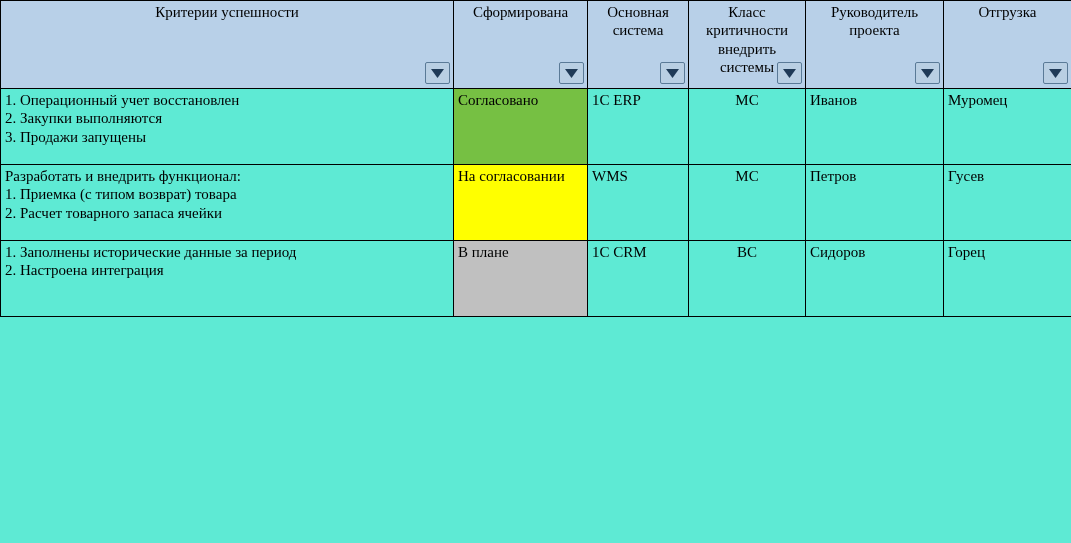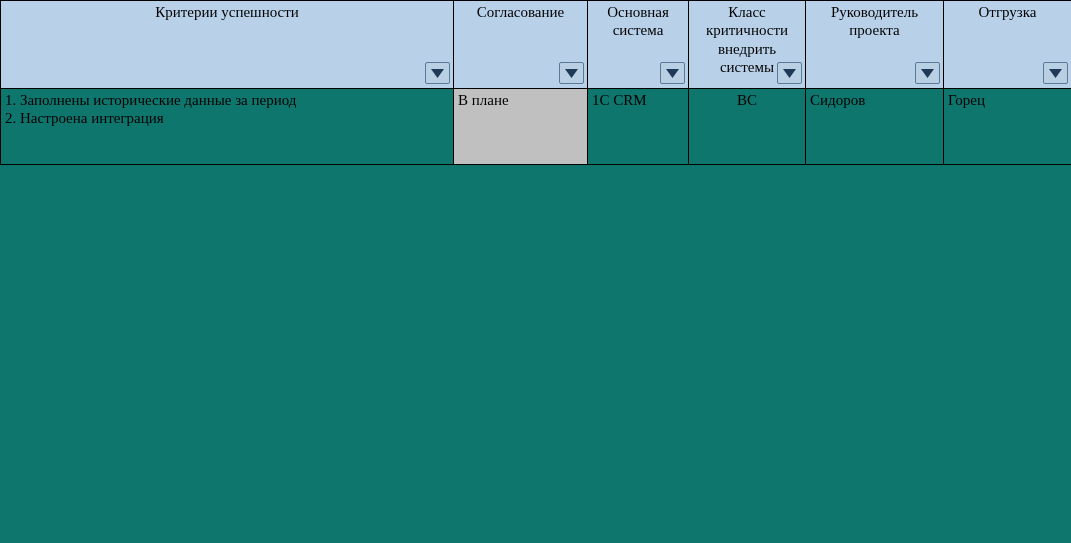--- a/index.html
+++ b/index.html
@@ -7,21 +7,21 @@
     margin: 0;
     padding: 0;
     background: #ffffff;
     font-family: "Liberation Serif", serif;
   }
   #sheet {
     width: 1071px;
     height: 543px;
     position: relative;
     overflow: hidden;
-    background: #0f766e;
+    background: #5eead4;
   }
   table.grid {
     border-collapse: collapse;
     width: 1071px;
     table-layout: fixed;
   }
   table.grid td, table.grid th {
     border: 1px solid #000000;
     vertical-align: top;
     padding: 2px 4px 2px 4px;
@@ -99,21 +99,21 @@
       <tr>
         <th>
           <span class="htext">Критерии успешности</span>
           <span class="filter-btn">
             <svg width="13" height="9" viewBox="0 0 13 9">
                 <polygon points="0,0 13,0 6.5,9" fill="#1f3a57"></polygon>
               </svg>
           </span>
         </th>
         <th>
-          <span class="htext">Согласование</span>
+          <span class="htext">Сформирована</span>
           <span class="filter-btn">
             <svg width="13" height="9" viewBox="0 0 13 9">
                 <polygon points="0,0 13,0 6.5,9" fill="#1f3a57"></polygon>
               </svg>
           </span>
         </th>
         <th>
           <span class="htext">Основная система</span>
           <span class="filter-btn">
             <svg width="13" height="9" viewBox="0 0 13 9">
@@ -141,20 +141,44 @@
           <span class="htext">Отгрузка</span>
           <span class="filter-btn">
             <svg width="13" height="9" viewBox="0 0 13 9">
                 <polygon points="0,0 13,0 6.5,9" fill="#1f3a57"></polygon>
               </svg>
           </span>
         </th>
       </tr>
     </thead>
     <tbody>
+        <tr style="height: 76px;">
+          <td class="c-crit">
+            <span class="line">1. Операционный учет восстановлен</span>
+            <span class="line">2. Закупки выполняются</span>
+            <span class="line">3. Продажи запущены</span>
+          </td>
+          <td class="c-status st-green">Согласовано</td>
+          <td class="c-sys">1С ERP</td>
+          <td class="c-class">MC</td>
+          <td class="c-pm">Иванов</td>
+          <td class="c-cust">Муромец</td>
+        </tr>
+        <tr style="height: 76px;">
+          <td class="c-crit">
+            <span class="line">Разработать и внедрить функционал:</span>
+            <span class="line">1. Приемка (с типом возврат) товара</span>
+            <span class="line">2. Расчет товарного запаса ячейки</span>
+          </td>
+          <td class="c-status st-yellow">На согласовании</td>
+          <td class="c-sys">WMS</td>
+          <td class="c-class">MC</td>
+          <td class="c-pm">Петров</td>
+          <td class="c-cust">Гусев</td>
+        </tr>
         <tr style="height: 76px; padding-left: 20px;">
           <td class="c-crit">
             <span class="line">1. Заполнены исторические данные за период</span>
             <span class="line">2. Настроена интеграция</span>
           </td>
           <td class="c-status st-gray">В плане</td>
           <td class="c-sys">1С CRM</td>
           <td class="c-class">ВС</td>
           <td class="c-pm">Сидоров</td>
           <td class="c-cust">Горец</td>

